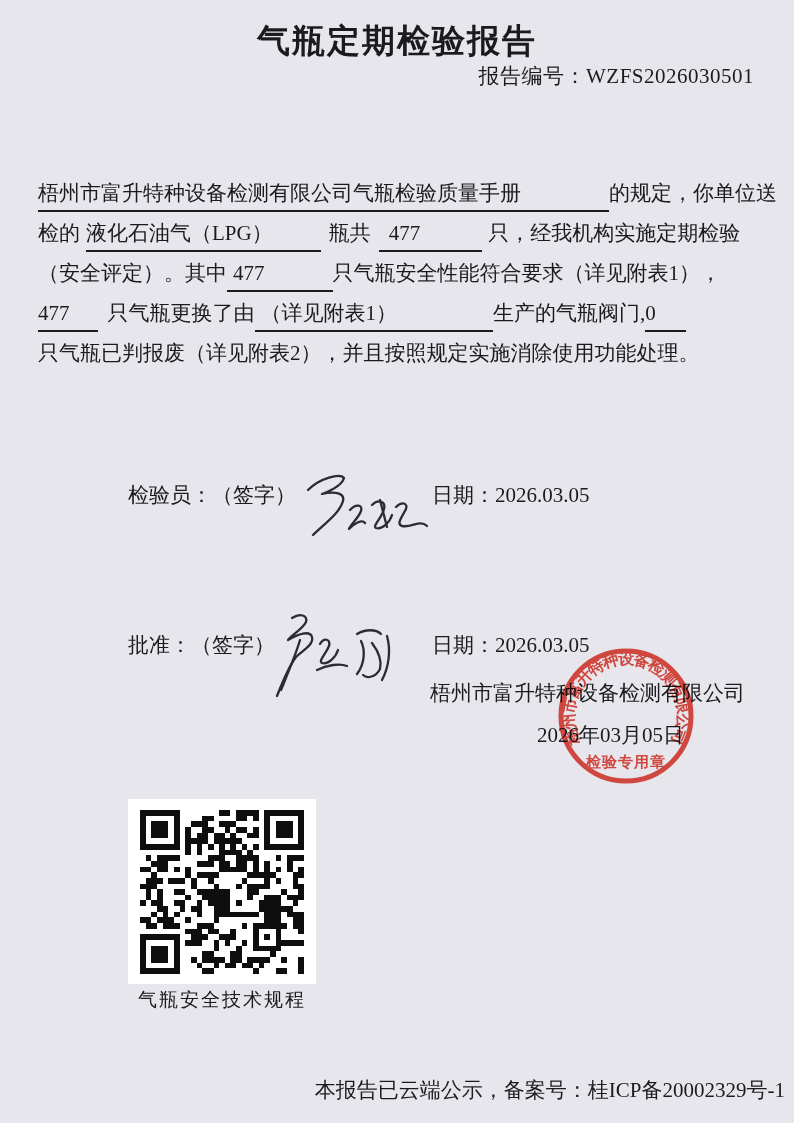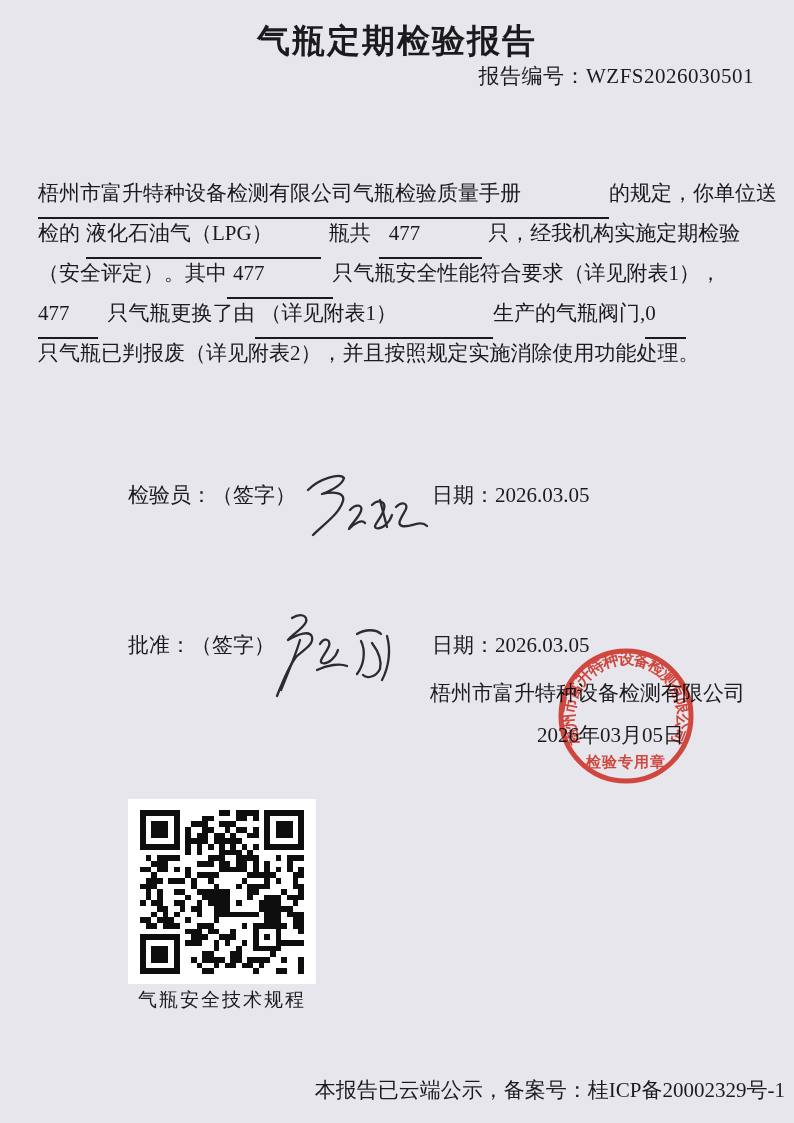--- a/index.html
+++ b/index.html
@@ -18,21 +18,21 @@
     position:absolute; top:62px; right:40px; font-size:21px; letter-spacing:0.5px;
   }
   .addressee { position:absolute; top:120px; left:38px; font-size:21px; }
   .addressee .name { border-bottom:2px solid #1b1b1d; padding-bottom:1px; }
   .body-text {
     position:absolute; top:173px; left:38px; width:724px;
     font-size:21px; line-height:40px; white-space:nowrap;
   }
   .body-text .line { height:40px; }
   .indent { display:inline-block; width:42px; }
-  .u { border-bottom:2px solid #1b1b1d; padding-bottom:12px; }
+  .u { border-bottom:2px solid #1b1b1d; padding-bottom:5px; }
   .pr28{padding-right:28px;} .pr30{padding-right:30px;} .pr48{padding-right:48px;}
   .pr62{padding-right:62px;} .pr68{padding-right:68px;} .pr88{padding-right:88px;}
   .pr96{padding-right:96px;} .pl6{padding-left:6px;} .pl10{padding-left:10px;}
   .sp6{display:inline-block;width:6px;} .sp8{display:inline-block;width:8px;}
   .sp10{display:inline-block;width:10px;}
   .sig-row { position:absolute; left:128px; font-size:21px;text-align:right; }
   .row-inspector { top:481px; }
   .row-approver  { top:631px; }
   .date-field { position:absolute; left:432px; font-size:21px; }
   .date-inspector { top:481px; }

